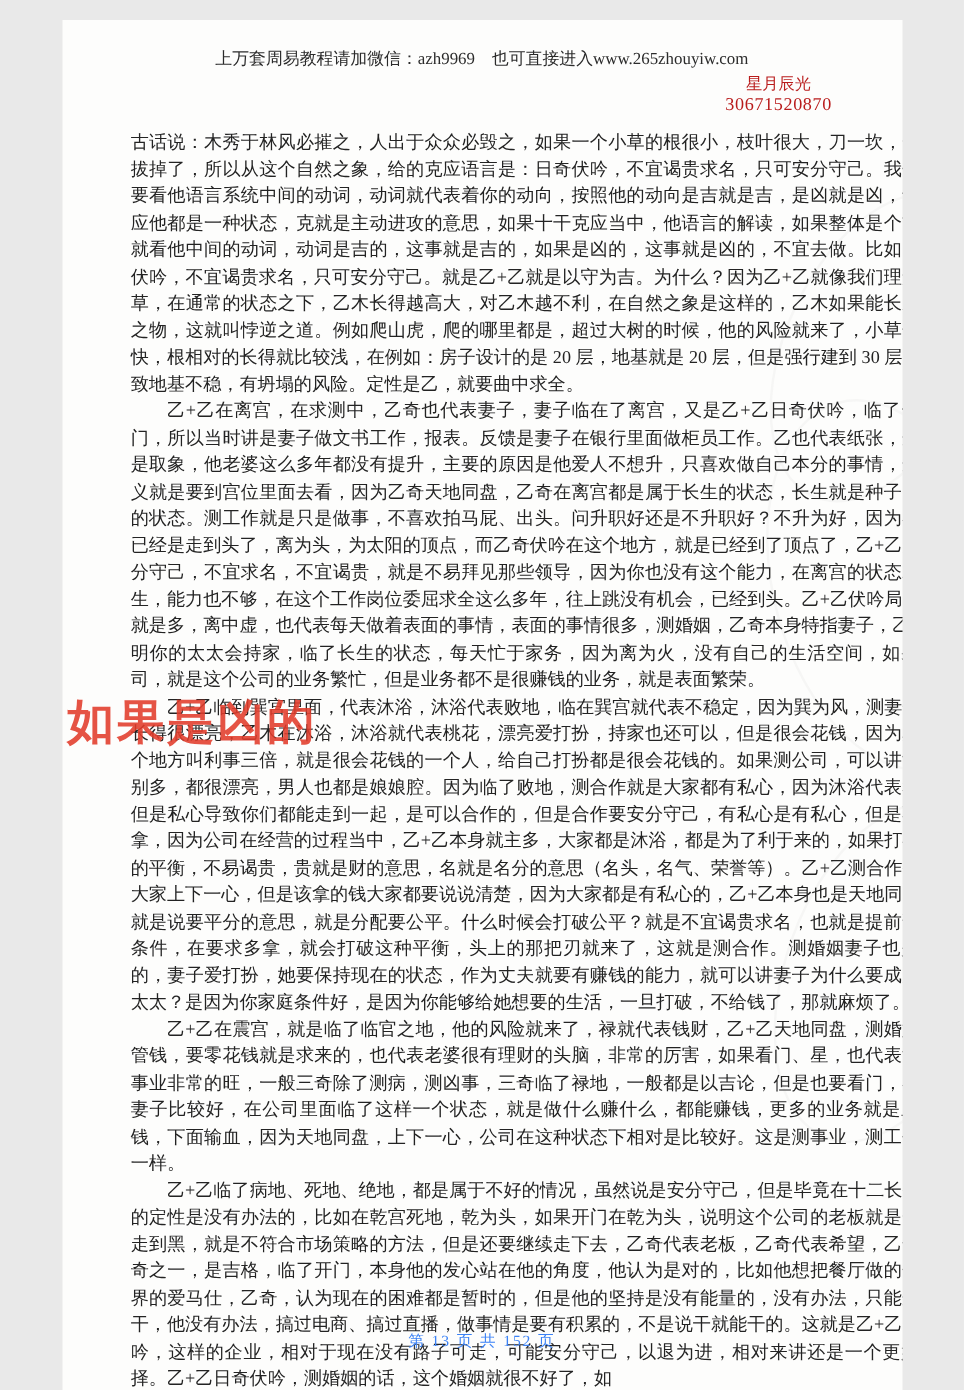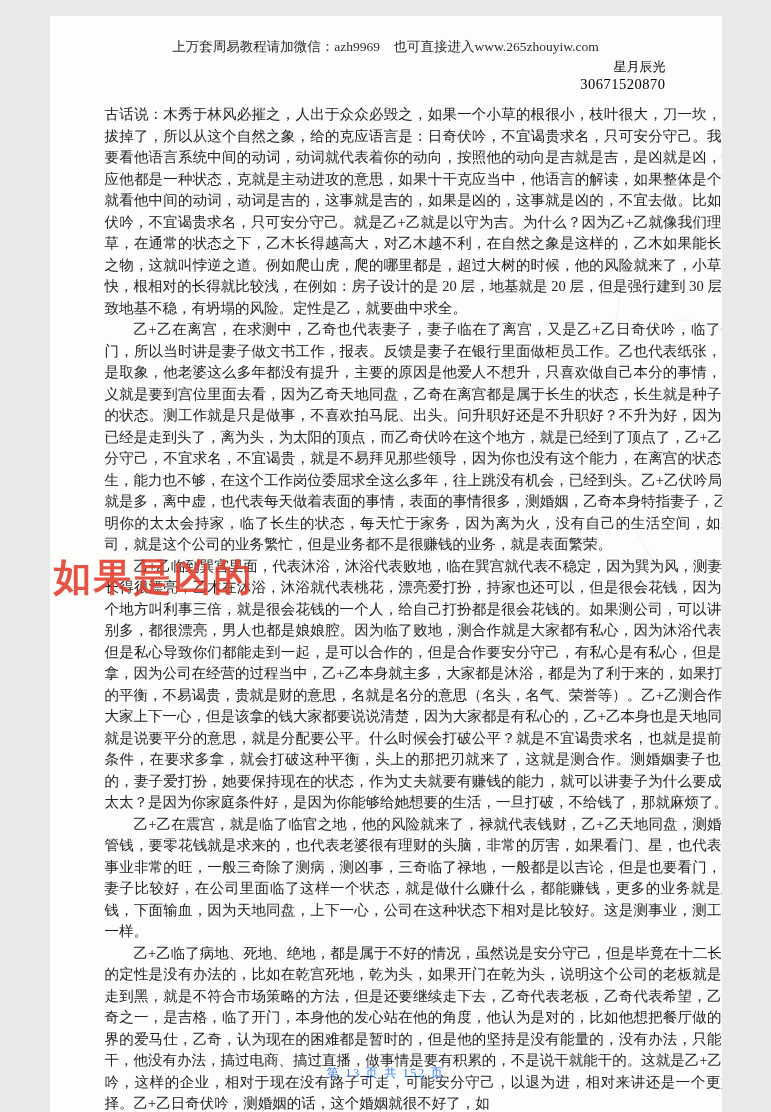--- a/index.html
+++ b/index.html
@@ -18,22 +18,22 @@
     top: 22px; left: 0; right: 0;
     text-align: center;
     font-size: 13.5px;
     color: #2b2b2b;
     white-space: pre;
   }
   .author-block {
     position: absolute;
     top: 42px;
     right: 56px;
-    text-align: right;
-    color: #000000;
+    text-align: center;
+    color: #b91c1c;
   }
   .author-name { font-size: 13px; line-height: 17px; }
   .author-phone { font-size: 14.5px; line-height: 18px; letter-spacing: 0.5px; }
   .body-text {
     position: absolute;
     left: 55px;
     top: 88px;
     width: 661px;
     font-size: 14.5px;
     line-height: 21.5px;

